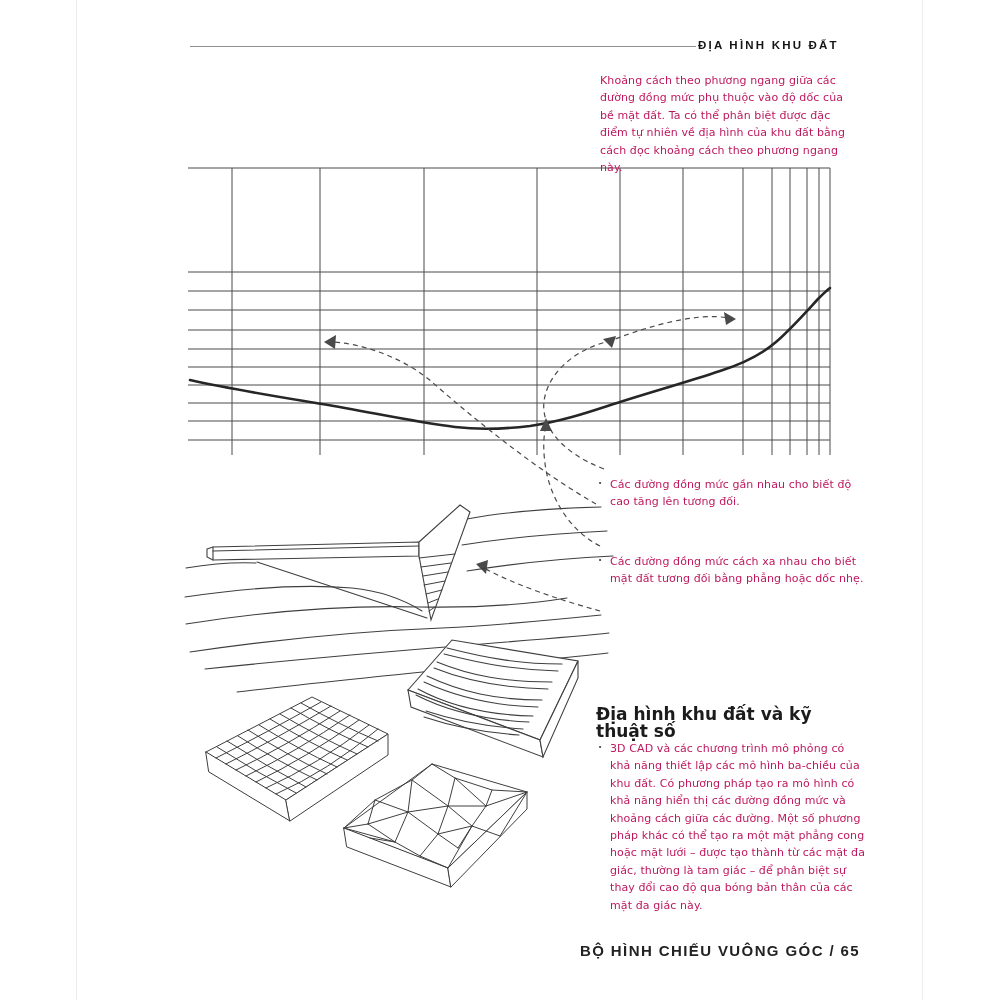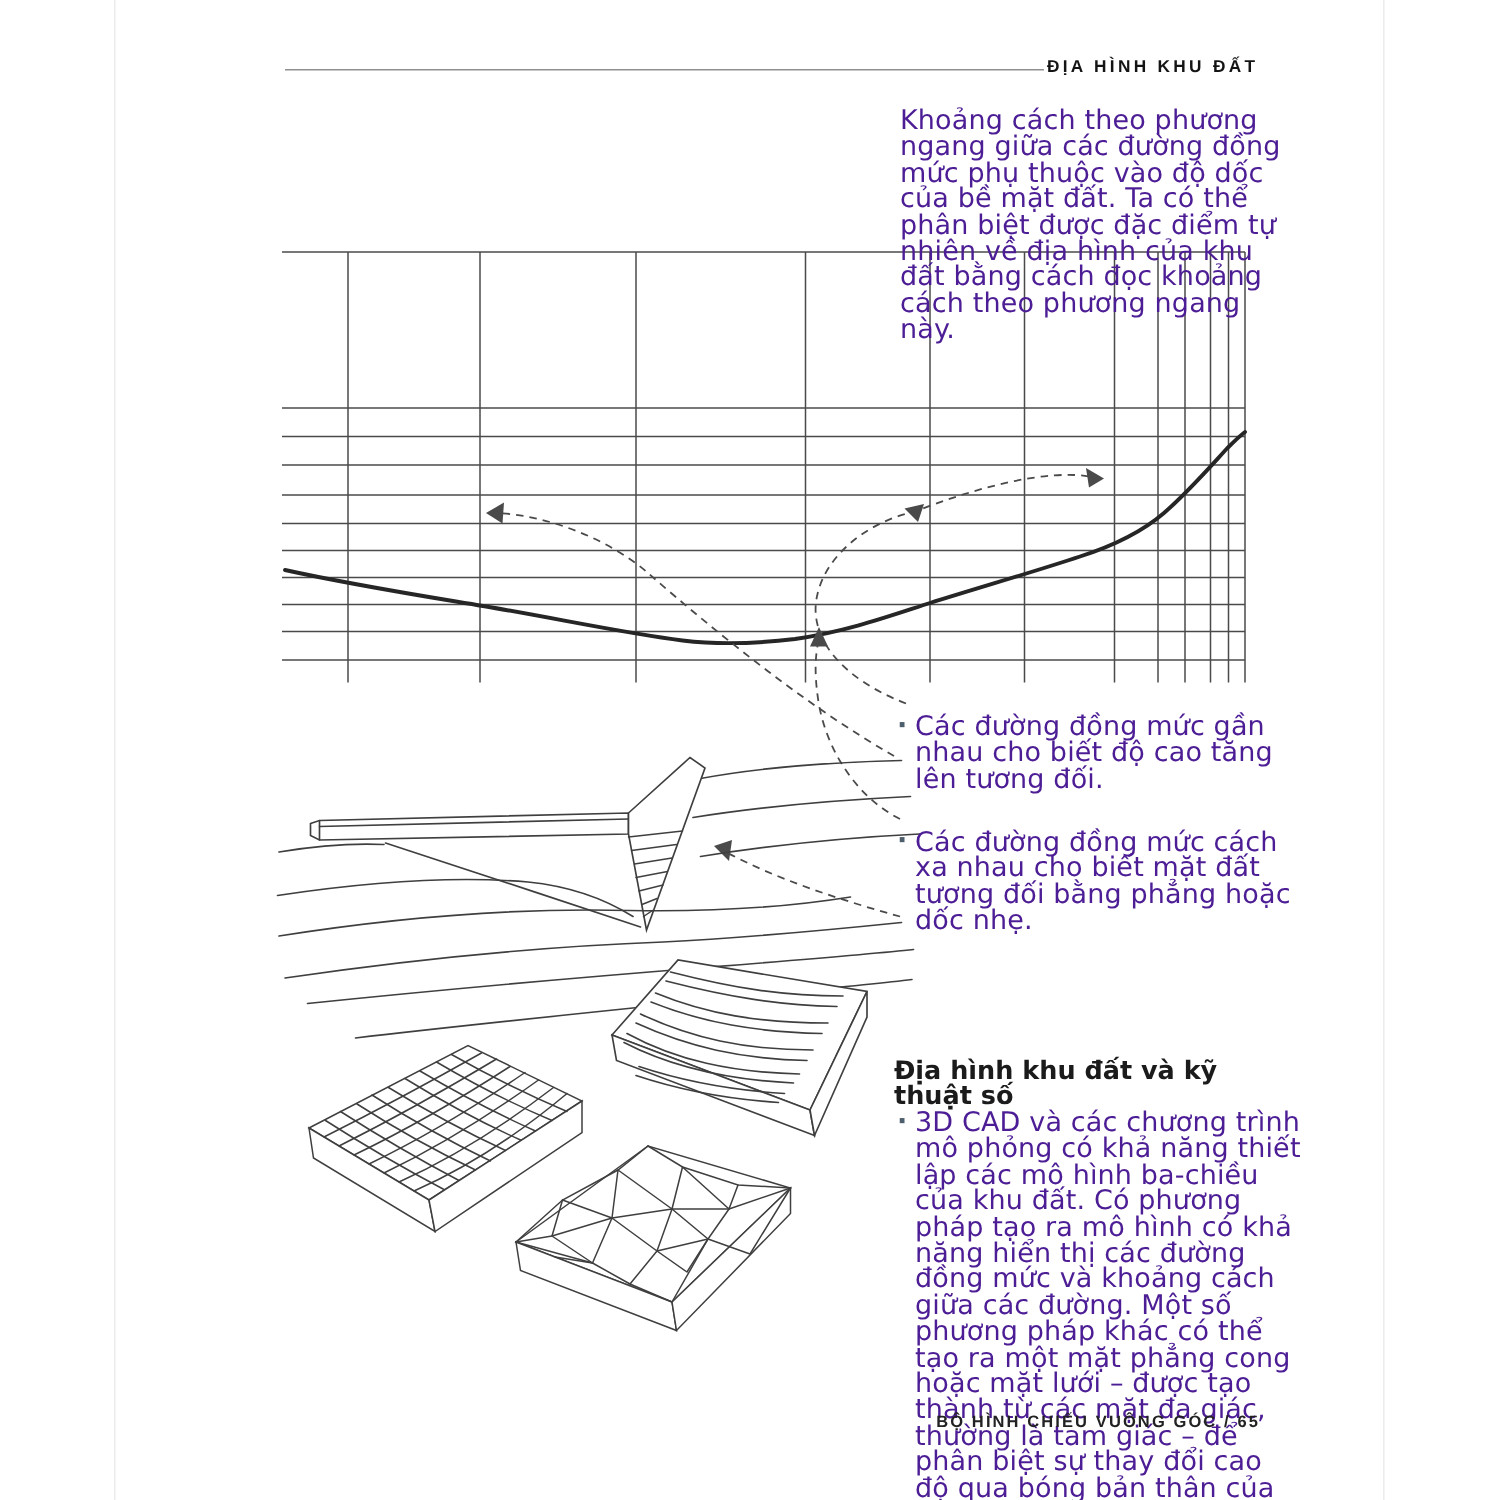--- a/index.html
+++ b/index.html
@@ -8,32 +8,32 @@
   .page-edge{position:absolute;top:0;bottom:0;width:1px;background:#ececec;}
   .page-edge.left{left:76px;}
   .page-edge.right{left:922px;}
 
   .header-rule{position:absolute;left:190px;top:46px;width:506px;height:0;
                border-top:1.6px solid #8f8f8f;}
   .page-title{position:absolute;left:698px;top:39px;width:148px;
               font-family:"Liberation Sans",sans-serif;font-weight:bold;
               font-size:11.5px;letter-spacing:2.2px;color:#141414;white-space:nowrap;}
 
-  .hw{position:absolute;color:#4c1d95;font-size:18px;line-height:17.4px;
+  .hw{position:absolute;color:#be185d;font-size:11px;line-height:17.4px;
       letter-spacing:0.1px;font-family:"DejaVu Sans",sans-serif;}
   .blk{width:258px;}
   .bullet{padding-left:14px;margin-top:16px;}
   .bullet::before{content:"·";position:absolute;left:2px;top:-1px;color:#4d5e6c;font-weight:bold;}
 
   .sec-head{position:absolute;color:#1b1b1b;font-weight:bold;font-size:17px;
             line-height:17px;font-family:"DejaVu Sans",sans-serif;}
 
   .page-footer{position:absolute;left:580px;top:942px;width:260px;text-align:right;
                font-family:"Liberation Sans",sans-serif;font-weight:bold;
-               font-size:11px;letter-spacing:1.4px;color:#222;white-space:nowrap;}
+               font-size:15px;letter-spacing:1.4px;color:#222;white-space:nowrap;}
 
   svg.fig{position:absolute;left:0;top:0;z-index:0;}
   .textlayer{position:absolute;left:0;top:0;width:100%;height:100%;z-index:1;pointer-events:none;}
   .textlayer > *{pointer-events:auto;}
 </style>
 </head>
 <body>
 
 <div class="page">
 

